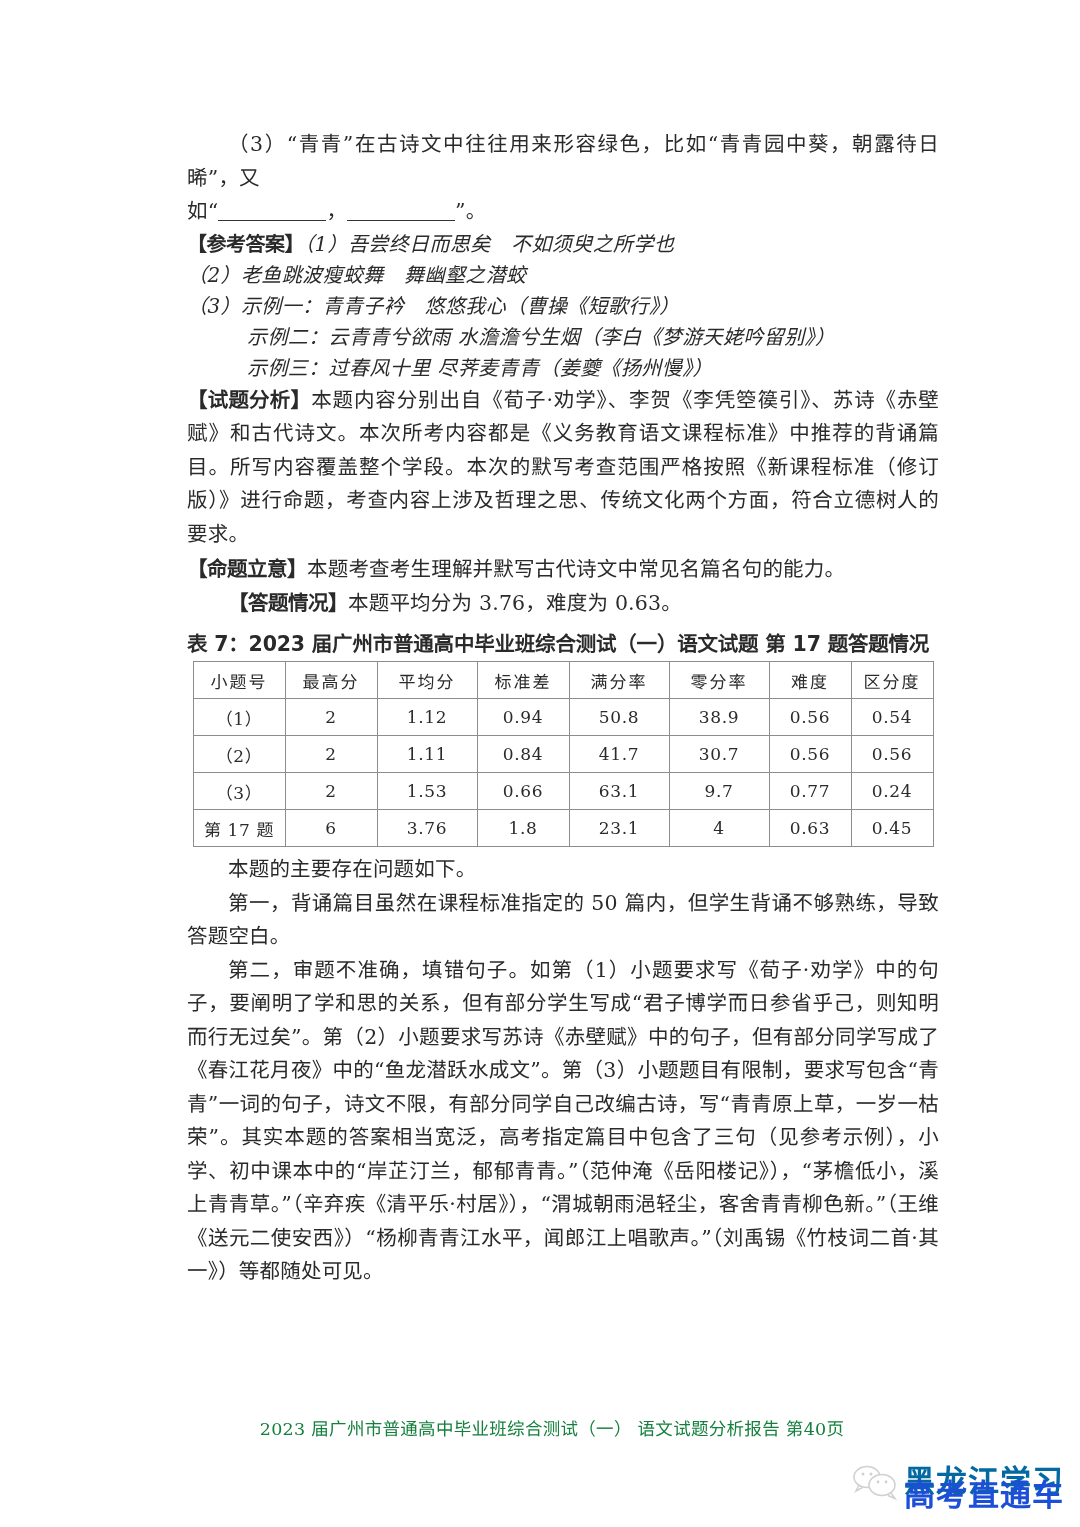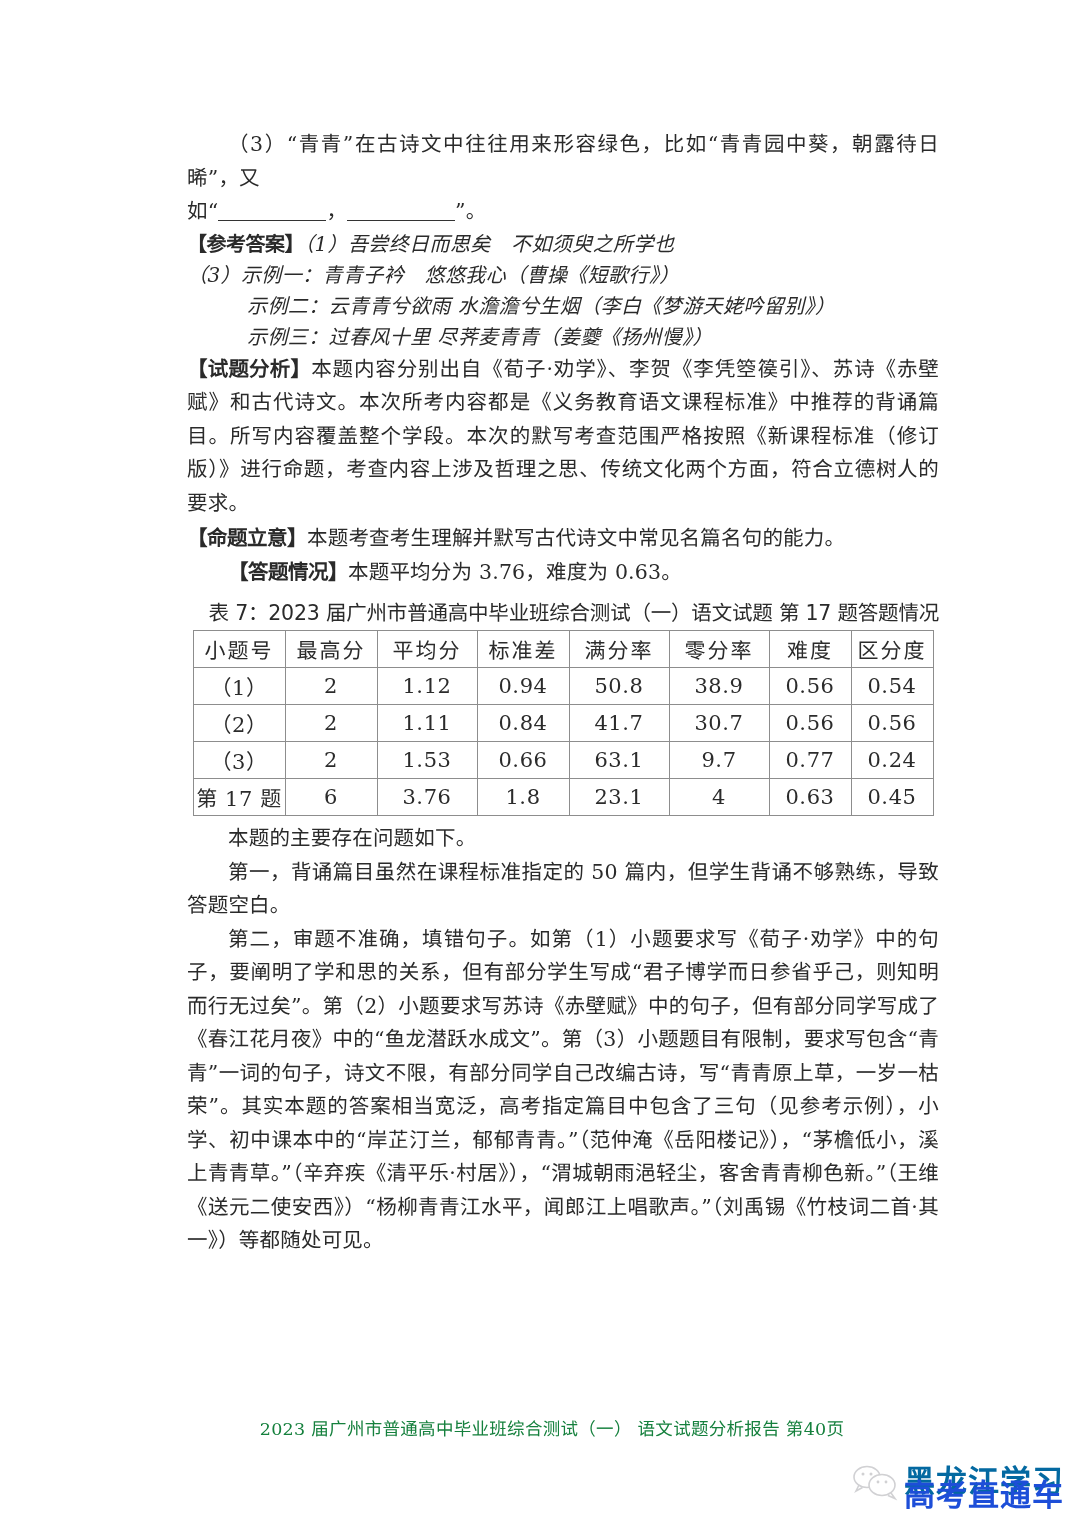--- a/index.html
+++ b/index.html
@@ -64,36 +64,36 @@
   .blank-line {
     display: inline-block;
     width: 108px;
     border-bottom: 1.3px solid #333;
     vertical-align: -3px;
   }
 
   
   .table-caption {
     font-size: 20.5px;
-    font-weight: normal;
+    font-weight: bold;
     font-family: "DejaVu Sans", "Liberation Sans", sans-serif;
-    text-align: right;
+    text-align: left;
     margin: 7px 0 4px 0;
     letter-spacing: -0.2px;
   }
   table.stats {
     border-collapse: collapse;
     width: 740px;
     margin: 0 auto;
     table-layout: fixed;
   }
   table.stats th, table.stats td {
     border: 1.2px solid #8d8d8d;
     text-align: center;
-    font-size: 21px;
+    font-size: 17px;
     height: 36px;
     font-family: "DejaVu Serif", "Liberation Serif", serif;
     letter-spacing: 0.6px;
     color: #2b2b2b;
     font-weight: normal;
     padding: 0;
   }
   table.stats th { letter-spacing: 2px; }
 
   
@@ -154,20 +154,21 @@
 
     <p class="para hang" style="text-indent:41px;">（3）“青青”在古诗文中往往用来形容绿色，比如“青青园中葵，朝露待日晞”，又</p>
 
     <p class="para hang">
       <span>如“</span><span class="blank-line"></span><span>，</span><span class="blank-line"></span><span>”。</span>
     </p>
 
     <p class="ans ans-indent-1">
       <span class="lbl">【参考答案】</span><span>（1）吾尝终日而思矣　不如须臾之所学也</span>
     </p>
+    <p class="ans ans-indent-1">（2）老鱼跳波瘦蛟舞　舞幽壑之潜蛟</p>
     <p class="ans ans-indent-1">（3）示例一：青青子衿　悠悠我心（曹操《短歌行》）</p>
     <p class="ans ans-indent-2">示例二：云青青兮欲雨 水澹澹兮生烟（李白《梦游天姥吟留别》）</p>
     <p class="ans ans-indent-2">示例三：过春风十里 尽荠麦青青（姜夔《扬州慢》）</p>
 
     <p class="para hang">
       <span class="lbl">【试题分析】</span><span>本题内容分别出自《荀子·劝学》、李贺《李凭箜篌引》、苏诗《赤壁赋》和古代诗文。本次所考内容都是《义务教育语文课程标准》中推荐的背诵篇目。所写内容覆盖整个学段。本次的默写考查范围严格按照《新课程标准（修订版）》进行命题，考查内容上涉及哲理之思、传统文化两个方面，符合立德树人的要求。</span>
     </p>
 
     <p class="para hang" style="margin-top:2px;">
       <span class="lbl">【命题立意】</span><span>本题考查考生理解并默写古代诗文中常见名篇名句的能力。</span>

